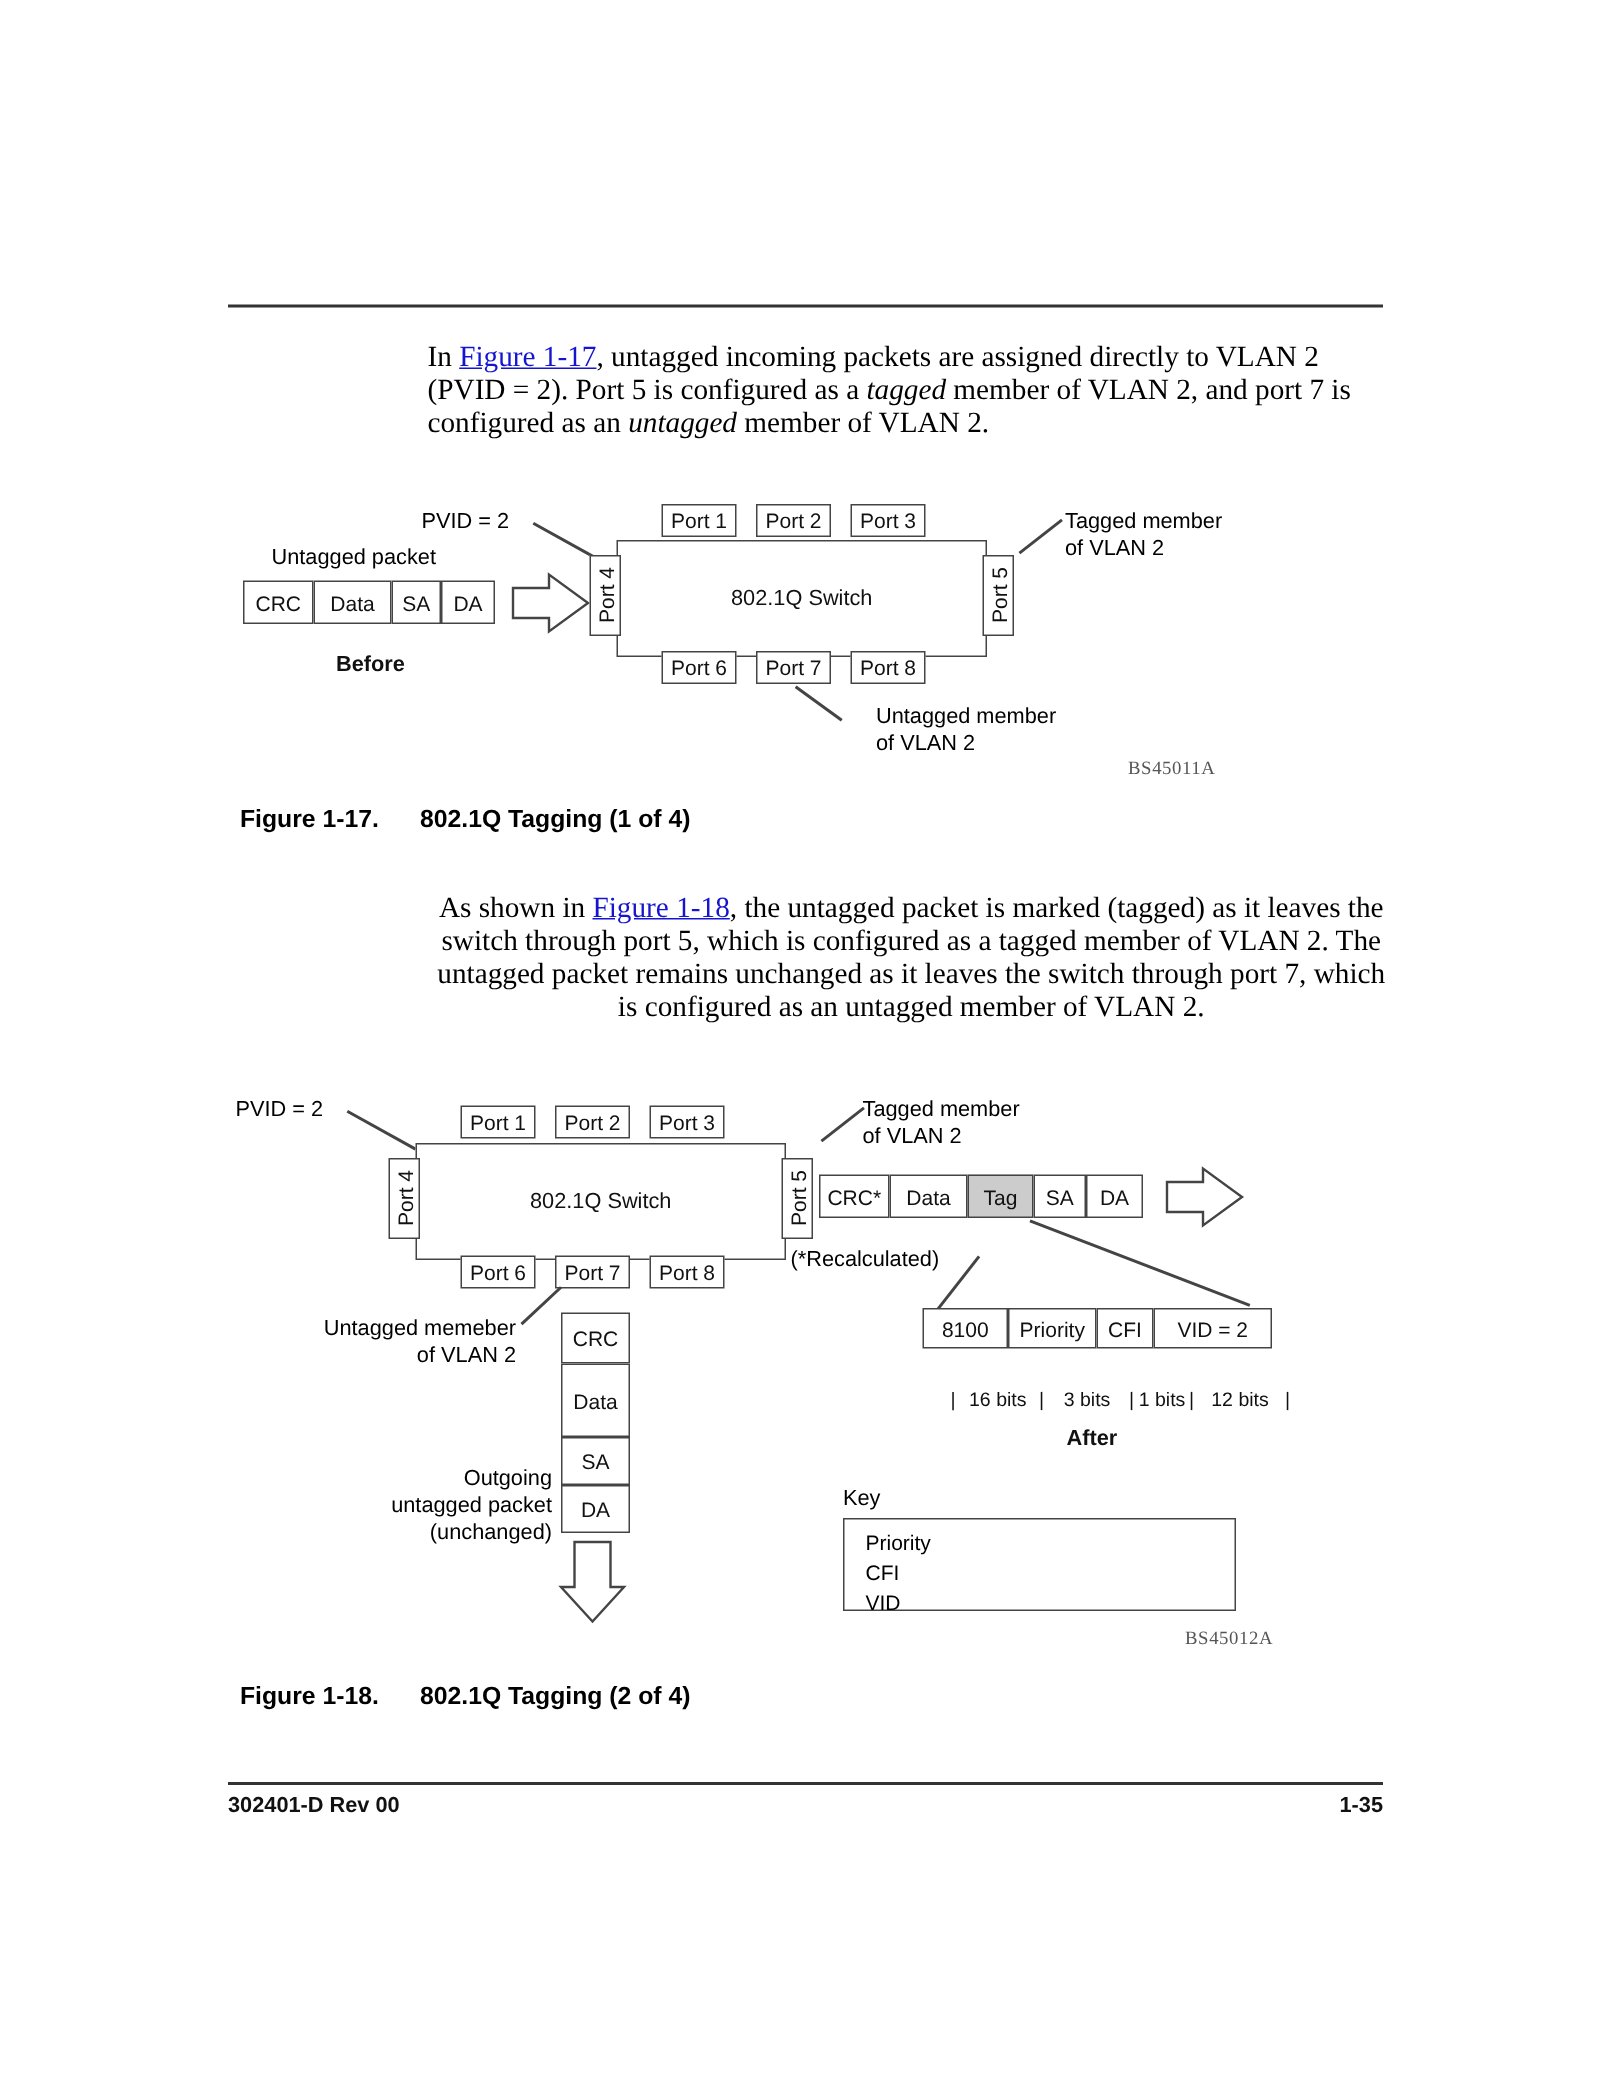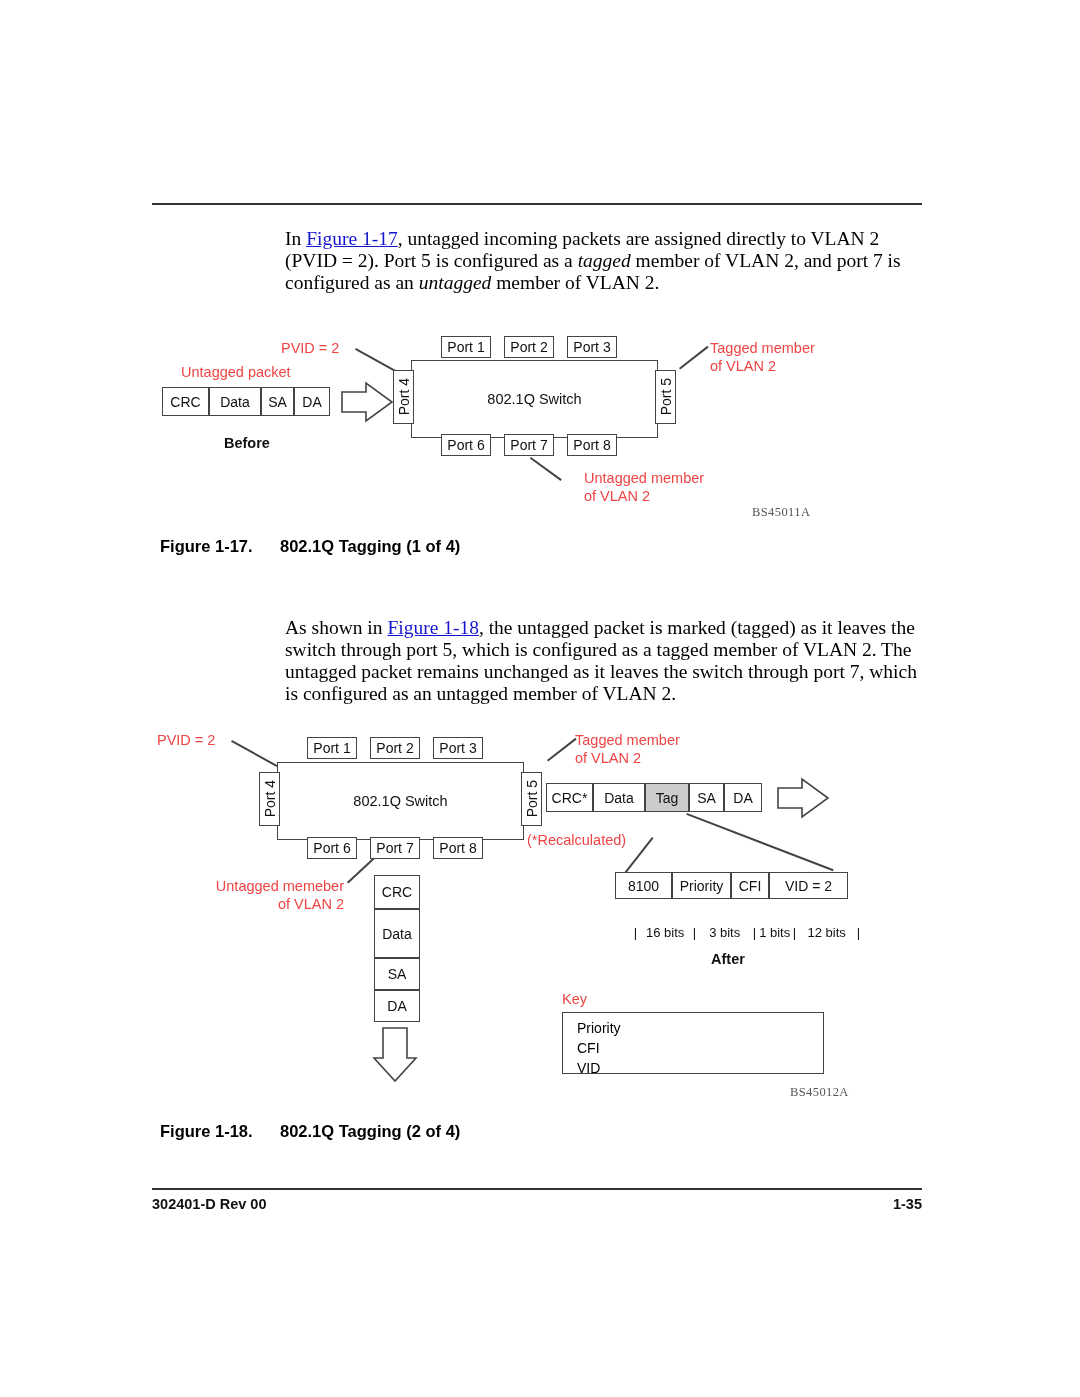--- a/index.html
+++ b/index.html
@@ -28,21 +28,21 @@
 
   
   .figcap{position:absolute;font-size:16.5px;font-weight:bold;color:#000;}
   .figcap .num{display:inline-block;width:120px;}
 
   
   .dg{position:absolute;}
   .bx{position:absolute;box-sizing:border-box;border:1.5px solid #444;
       background:#fff;font-size:14px;color:#111;
       display:flex;align-items:center;justify-content:center;}
-  .lbl{position:absolute;font-size:14.5px;color:#ef4444;line-height:18px;
+  .lbl{position:absolute;font-size:14.5px;color:#000000;line-height:18px;
        white-space:pre;}
   .lbl-b{position:absolute;font-size:14.5px;color:#111;font-weight:bold;}
   .vtxt{writing-mode:vertical-rl;transform:rotate(180deg);}
   .ln{position:absolute;background:#444;height:1.5px;transform-origin:0 0;}
   .idcode{position:absolute;font-family:"Liberation Serif",serif;
           font-size:12.5px;color:#555;letter-spacing:.4px;}
   .tagcell{background:#ccc;}
 
   
   .svgw{position:absolute;overflow:visible;}
@@ -105,21 +105,21 @@
     <div class="lbl" style="left:584px;top:469px;">Untagged member
 of VLAN 2</div>
 
     <div class="idcode" style="left:752px;top:505px;">BS45011A</div>
   </div>
 
   <div class="figcap" style="left:160px;top:537px;">
     <span class="num">Figure 1-17.</span><span>802.1Q Tagging (1 of 4)</span>
   </div>
 
-  <div class="para" style="left:285px;top:617px;width:645px;">
+  <div class="para" style="left:285px;top:595px;width:645px;text-align:center;">
     <span>As shown in </span><a class="xref" href="#">Figure 1-18</a><span>, the untagged packet is marked (tagged) as it leaves the switch through port 5, which is configured as a tagged member of VLAN 2. The untagged packet remains unchanged as it leaves the switch through port 7, which is configured as an untagged member of VLAN 2.</span>
   </div>
 
   <div class="dg" style="left:0;top:0;width:1080px;height:1140px;">
 
     <div class="lbl" style="left:157px;top:731px;">PVID = 2</div>
     <div class="ln" style="left:232px;top:740px;width:52px;
          transform:rotate(29deg);"></div>
 
     <div class="bx" style="left:277px;top:762px;width:247px;height:78px;
@@ -176,20 +176,23 @@
     <div class="ln" style="left:347px;top:882px;width:36px;
          transform:rotate(-43deg);"></div>
     <div class="lbl" style="left:214px;top:877px;text-align:right;width:130px;">Untagged memeber
 of VLAN 2</div>
 
     <div class="bx" style="left:374px;top:875px;width:46px;height:34px;">CRC</div>
     <div class="bx" style="left:374px;top:909px;width:46px;height:49px;">Data</div>
     <div class="bx" style="left:374px;top:958px;width:46px;height:32px;">SA</div>
     <div class="bx" style="left:374px;top:990px;width:46px;height:32px;">DA</div>
 
+    <div class="lbl" style="left:238px;top:977px;text-align:right;width:130px;">Outgoing
+untagged packet
+(unchanged)</div>
 
     <svg class="svgw" style="left:372px;top:1026px;" width="48" height="58">
       <polygon points="11,2 35,2 35,32 44,32 23,55 2,32 11,32" fill="#fff" stroke="#444" stroke-width="1.6"></polygon>
     </svg>
 
     <div class="lbl" style="left:562px;top:990px;">Key</div>
     <div style="position:absolute;left:562px;top:1012px;width:260px;height:60px;
                 border:1.5px solid #444;background:#fff;">
       <div style="position:absolute;left:14px;top:5px;font-size:14px;line-height:20px;">
         <div>Priority</div>

